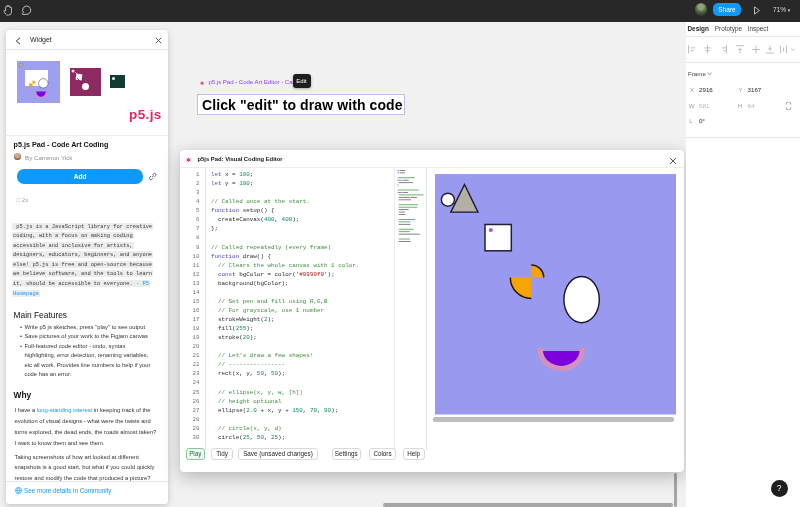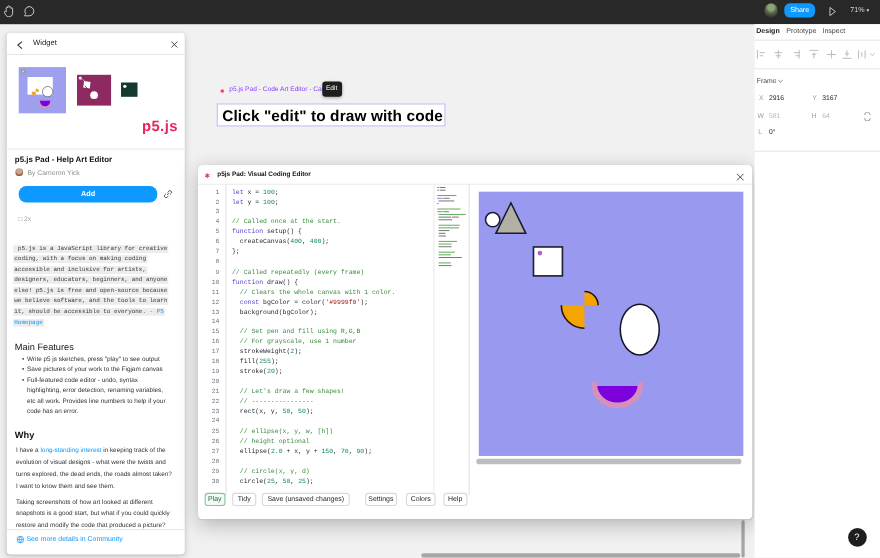--- a/index.html
+++ b/index.html
@@ -107,21 +107,21 @@
         <path d="M1 1 L9 9" stroke="#6b1f4c" stroke-width="0.8"></path>
       </svg>
     <div class="abs" style="left:12px;top:15.5px;width:7px;height:7px;border-radius:50%;background:#fff"></div>
   </div>
   <div class="abs" style="left:103.5px;top:45px;width:15.5px;height:13px;background:#123a31">
     <div class="abs" style="left:2.5px;top:2.5px;width:3px;height:3px;border-radius:50%;background:#fff"></div>
   </div>
   <div class="abs" style="left:123px;top:77.5px;font-size:13.5px;font-weight:700;color:#ed225d;letter-spacing:0.4px">p5.js</div>
   <div class="abs" style="left:0;top:105px;width:162px;height:1px;background:#ececec"></div>
 
-  <div class="abs" style="left:7.5px;top:110.5px;font-size:7.2px;font-weight:700;color:#111">p5.js Pad - Help Art Editor</div>
+  <div class="abs" style="left:7.5px;top:110.5px;font-size:7.2px;font-weight:700;color:#111">p5.js Pad - Code Art Coding</div>
   <div class="abs" style="left:8px;top:123.5px;width:7px;height:7px;border-radius:50%;background:radial-gradient(circle at 50% 35%, #caa68a 0 40%, #7a4a33 75%, #4a2e22 100%)"></div>
   <div class="abs" style="left:19px;top:124px;font-size:6.2px;color:#8c8c8c">By Cameron Yick</div>
   <div class="abs" style="left:11.3px;top:139.5px;width:125.6px;height:15.3px;background:#0d99ff;border-radius:7px;color:#fff;font-size:6.6px;font-weight:600;text-align:center;line-height:15.3px">Add</div>
   <svg class="abs" style="left:141.5px;top:142.5px" width="9" height="9" viewBox="0 0 9 9">
       <path d="M3.8 5.2 L5.8 3.2 M3 4 l-1.3 1.3 a1.5 1.5 0 0 0 2.1 2.1 L5.1 6.1 M6.4 5 l1.3-1.3 a1.5 1.5 0 0 0-2.1-2.1 L4.3 2.9" fill="none" stroke="#555" stroke-width="0.85"></path>
     </svg>
   <div class="abs" style="left:10.5px;top:167.5px;font-size:6px;color:#9a9a9a">□ 2x</div>
 
   <div class="abs" style="left:6px;top:192.5px;font-family:'Liberation Mono',monospace;font-size:5.4px;line-height:9.6px;color:#3a3a3a;white-space:pre"><span class="cbg"> p5.js is a JavaScript library for creative</span>
 <span class="cbg">coding, with a focus on making coding</span>

